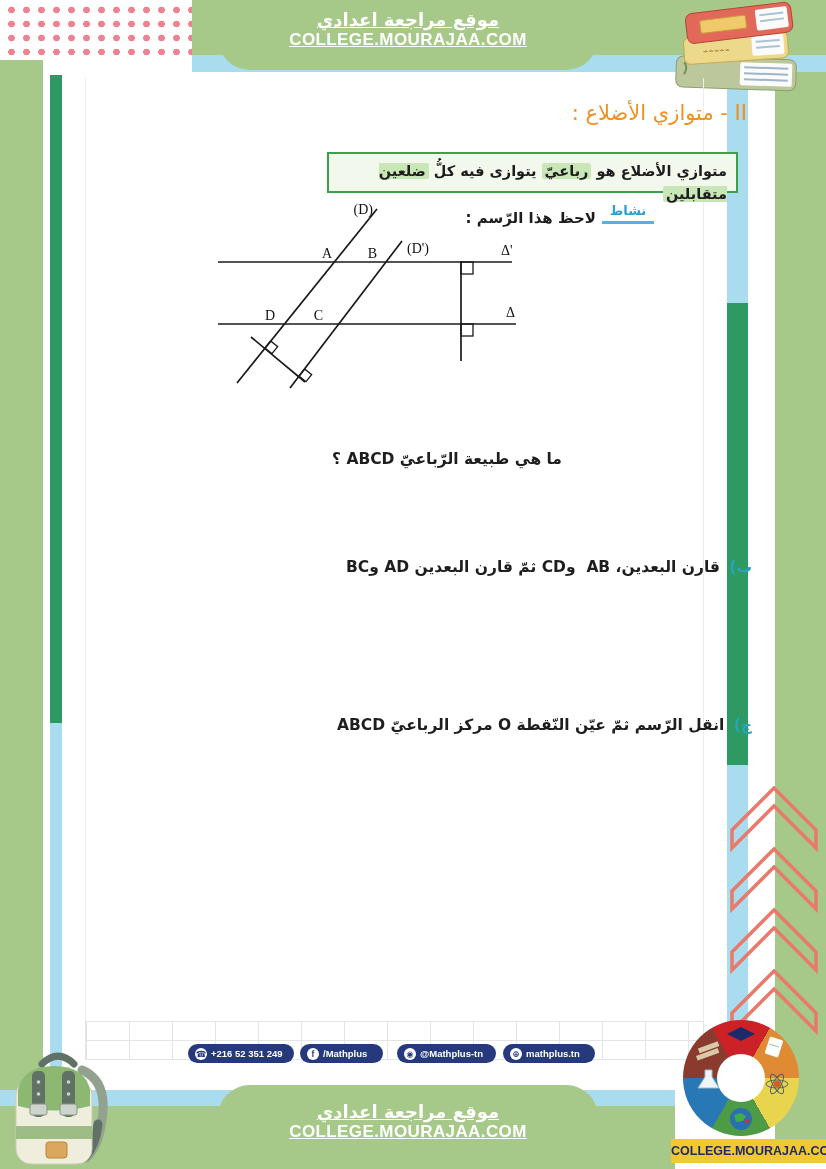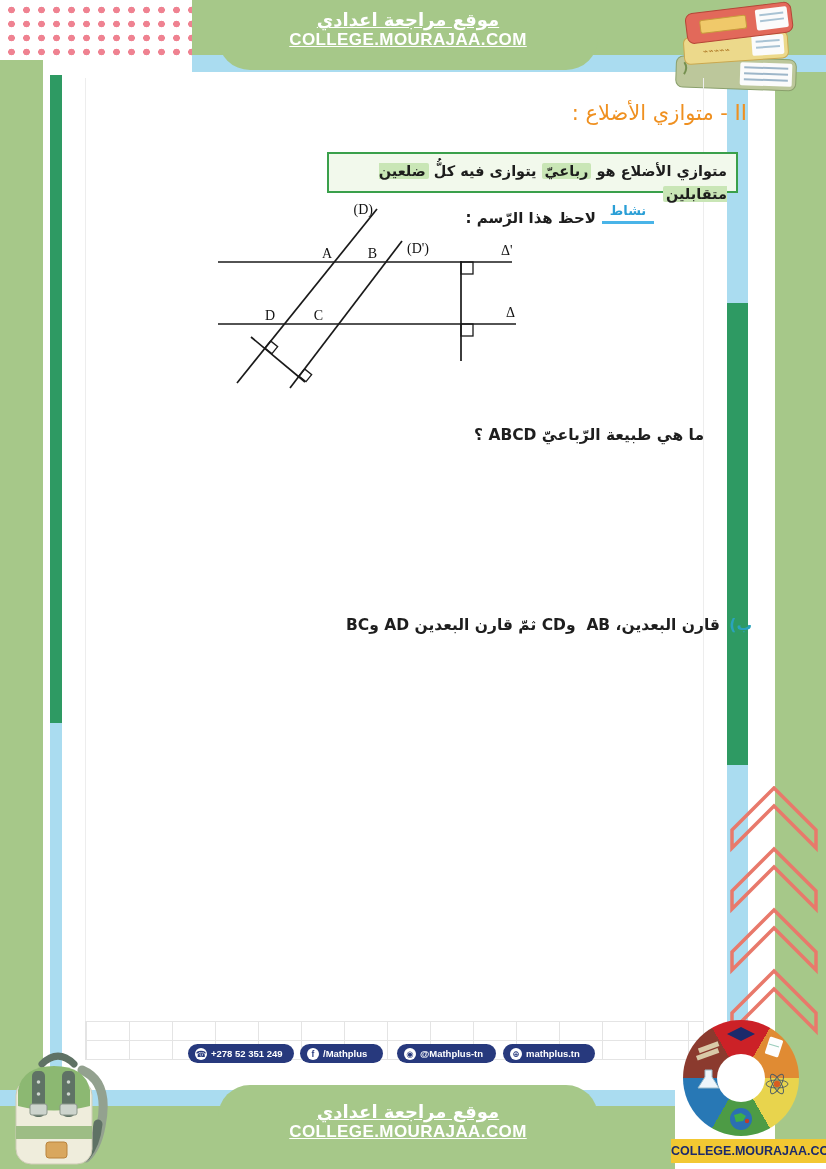--- a/index.html
+++ b/index.html
@@ -137,42 +137,46 @@
       <text x="202" y="55">(D')</text>
       <text x="296" y="57">Δ'</text>
       <text x="301" y="119">Δ</text>
       <text x="127" y="60" text-anchor="end">A</text>
       <text x="172" y="60" text-anchor="end">B</text>
       <text x="70" y="122" text-anchor="end">D</text>
       <text x="118" y="122" text-anchor="end">C</text>
     </g>
   </svg>
 
-  <div class="q-line" dir="rtl" style="top:426px;padding-left:0;width:514px;">
+  <div class="q-line" dir="rtl" style="top:450px;padding-left:0;width:514px;text-align:center;">
     <span>ما هي طبيعة الرّباعيّ ABCD ؟</span>
   </div>
 
-  <div class="q-line" dir="rtl" style="top:616px;">
+  <div class="q-line" dir="rtl" style="top:558px;">
     <span class="q-letter">ب)</span>
     <span>قارن البعدين، AB &nbsp;وCD ثمّ قارن البعدين AD وBC</span>
   </div>
 
+  <div class="q-line" dir="rtl" style="top:716px;">
+    <span class="q-letter">ج)</span>
+    <span>انقل الرّسم ثمّ عيّن النّقطة O مركز الرباعيّ ABCD</span>
+  </div>
 
   <svg class="abs" style="left:728px;top:786px;" width="94" height="252" viewBox="0 0 94 252">
     <g stroke="#e8796b" stroke-width="3.5" fill="none" stroke-linejoin="miter">
       <path d="M4,44 L46,2 L88,44 L88,62 L46,20 L4,62 Z"></path>
       <path d="M4,105 L46,63 L88,105 L88,123 L46,81 L4,123 Z"></path>
       <path d="M4,166 L46,124 L88,166 L88,184 L46,142 L4,184 Z"></path>
       <path d="M4,227 L46,185 L88,227 L88,245 L46,203 L4,245 Z"></path>
     </g>
   </svg>
 
   <div class="pill" style="left:188px;width:106px;">
     <span class="pill-ic">☎</span>
-    <span>+278 52 351 249</span>
+    <span>+216 52 351 249</span>
   </div>
   <div class="pill" style="left:300px;width:83px;">
     <span class="pill-ic">f</span>
     <span>/Mathplus</span>
   </div>
   <div class="pill" style="left:397px;width:99px;">
     <span class="pill-ic">◉</span>
     <span>@Mathplus-tn</span>
   </div>
   <div class="pill" style="left:503px;width:92px;">

